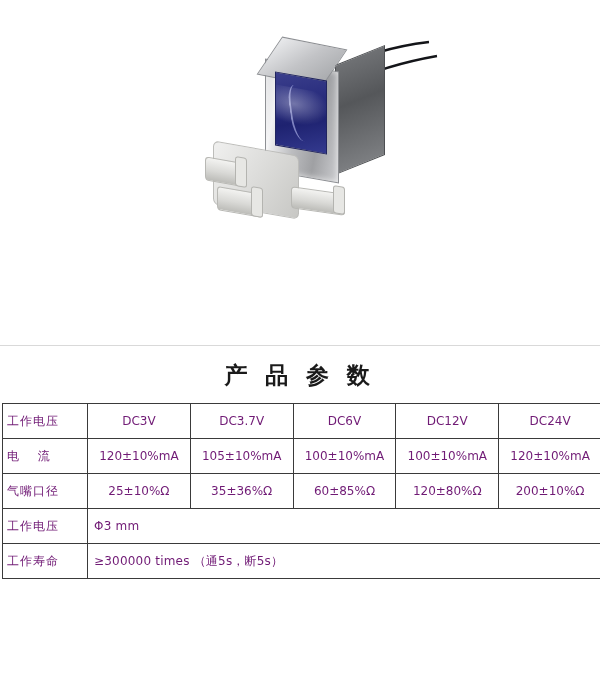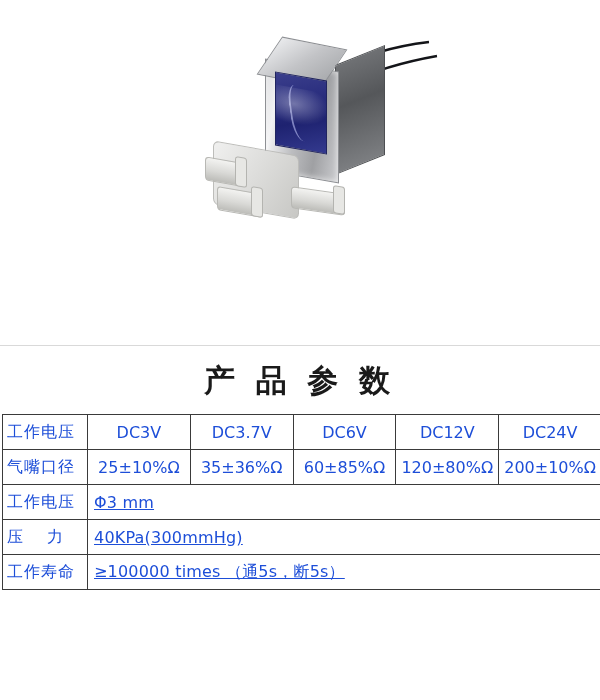--- a/index.html
+++ b/index.html
@@ -138,55 +138,54 @@
     height: 1px;
     background: #d9d9d9;
   }
 
   
   .title-wrap {
     text-align: center;
     padding: 14px 0 12px 0;
   }
   .title {
-    font-size: 31px;
+    font-size: 23px;
     letter-spacing: 6px;
     color: #1a1a1a;
     font-weight: bold;
-    font-family: Liberation Sans, sans-serif;
+    font-family: Liberation Serif, serif;
   }
 
   
   table.spec {
     border-collapse: collapse;
     width: 600px;
     table-layout: fixed;
     font-family: "DejaVu Sans", "Liberation Sans", sans-serif;
   }
   table.spec td {
     border: 1px solid #3a3a3a;
     height: 34px;
-    font-size: 16px;
-    color: #1d4ed8;
+    font-size: 12px;
+    color: #701a75;
     text-align: center;
     padding: 0 2px;
     white-space: nowrap;
     overflow: hidden;
   }
   table.spec td.label {
     width: 78px;
     text-align: left;
     padding-left: 4px;
     letter-spacing: 1px;
   }
   table.spec td.wide {
     text-align: left;
     padding-left: 6px;
     letter-spacing: 0.2px;
-    text-decoration: underline;
   }
   table.spec tr.first td { border-top: 1px solid #3a3a3a; }
   .tbl-wrap { padding: 0 2px; }
 </style>
 </head>
 <body>
 
 <div class="page">
 
   <div class="photo-area">
@@ -225,36 +224,40 @@
     <tbody>
       <tr class="first">
         <td class="label">工作电压</td>
         <td>DC3V</td>
         <td>DC3.7V</td>
         <td>DC6V</td>
         <td>DC12V</td>
         <td>DC24V</td>
       </tr>
       <tr>
+        <td class="label">电　 流</td>
+        <td>120±10%mA</td>
+        <td>105±10%mA</td>
+        <td>100±10%mA</td>
+        <td>100±10%mA</td>
+        <td>120±10%mA</td>
+      </tr>
+      <tr>
         <td class="label">气嘴口径</td>
         <td>25±10%Ω</td>
         <td>35±36%Ω</td>
         <td>60±85%Ω</td>
         <td>120±80%Ω</td>
         <td>200±10%Ω</td>
       </tr>
       <tr>
         <td class="label">工作电压</td>
         <td class="wide" colspan="5">Φ3 mm</td>
       </tr>
       <tr>
-        <td class="label">压　 力</td>
-        <td class="wide" colspan="5">40KPa(300mmHg)</td>
-      </tr>
-      <tr>
         <td class="label">工作寿命</td>
-        <td class="wide" colspan="5">≥100000 times （通5s，断5s）</td>
+        <td class="wide" colspan="5">≥300000 times （通5s，断5s）</td>
       </tr>
     </tbody>
   </table>
   </div>
 
 </div>
 
 </body></html>

